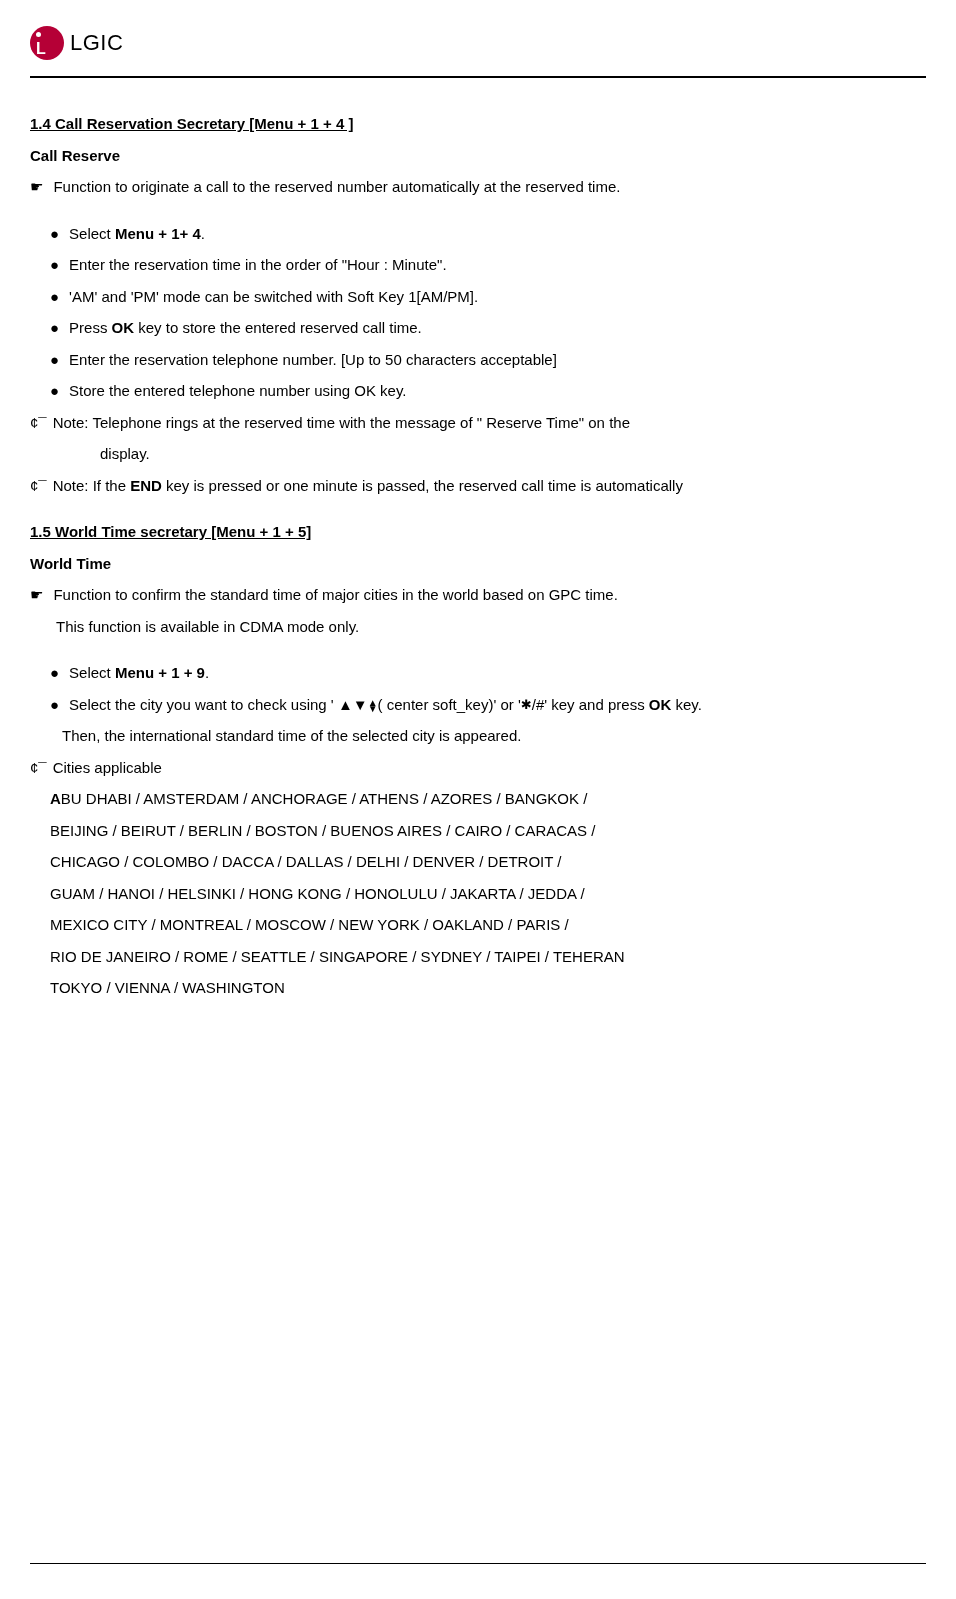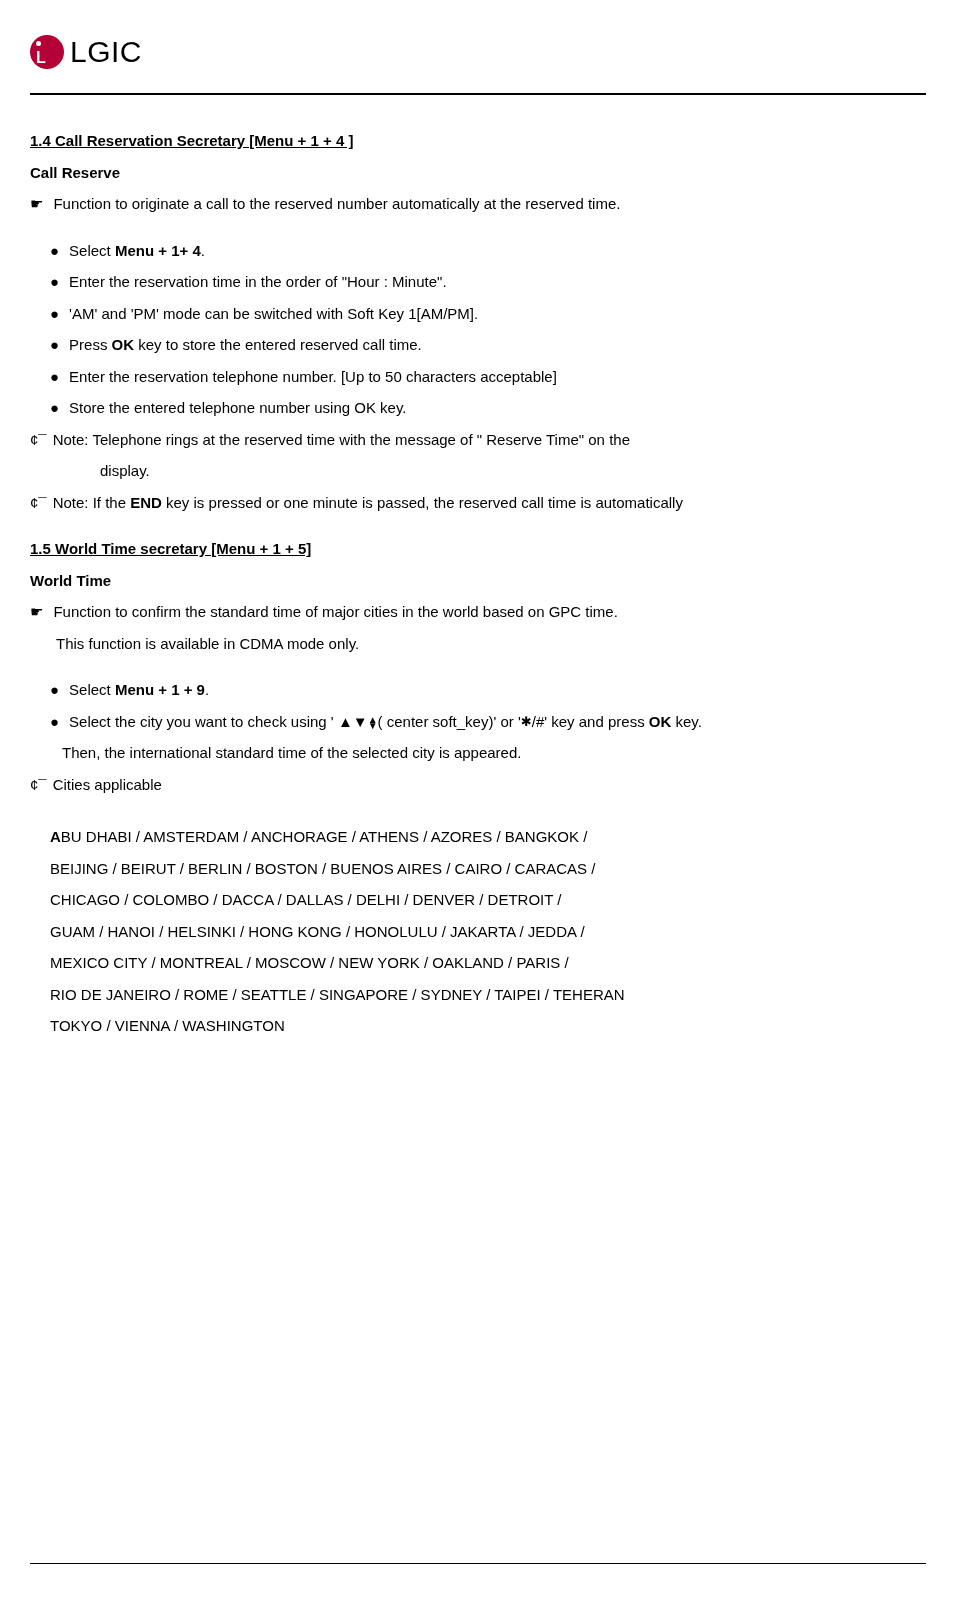--- a/index.html
+++ b/index.html
@@ -44,21 +44,21 @@
       content: "";
       width: 5px;
       height: 5px;
       background: #fff;
       border-radius: 50%;
       position: absolute;
       left: 6px;
       top: 6px;
     }
     .brand-text {
-      font-size: 30px;
+      font-size: 22px;
       font-weight: 500;
       letter-spacing: 0.5px;
     }
     hr.header-rule {
       border: none;
       border-top: 2px solid #000;
       margin: 10px 0 30px 0;
     }
     hr.footer-rule {
       border: none;
@@ -102,21 +102,20 @@
     }
     .note-line {
       display: flex;
       gap: 6px;
     }
     .note-continue {
       padding-left: 70px;
     }
     .cities-indent {
       padding-left: 20px;
-      margin-top: 21px;
     }
     .bold {
       font-weight: bold;
     }
     .arrow-updown {
       font-weight: bold;
     }
     .star {
       font-size: 13px;
       vertical-align: 1px;

